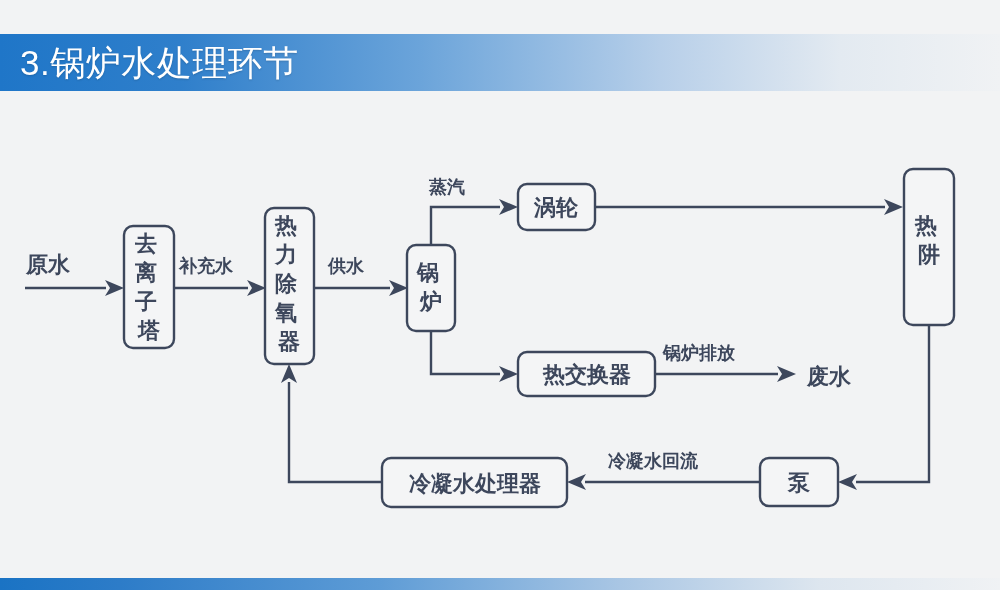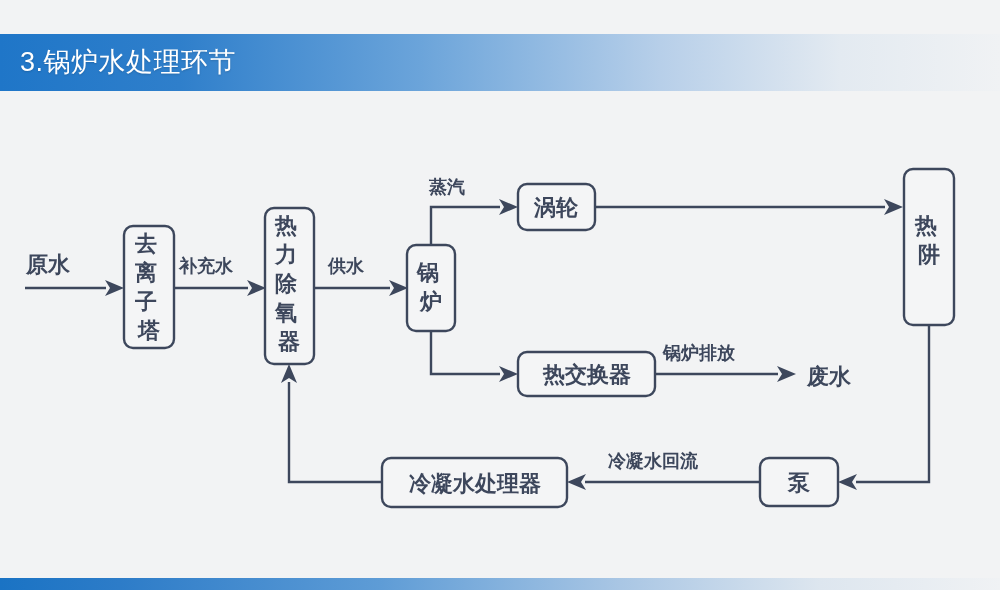--- a/index.html
+++ b/index.html
@@ -29,21 +29,21 @@
     height: 57px;
     background: linear-gradient(90deg, #1f76c8 0%, #2f7fcb 18%, #6ba4da 42%, #b7cfe9 66%, #e3eaf1 84%, #f0f2f4 100%);
   }
   .header-title {
     position: absolute;
     left: 20px;
     top: 34px;
     height: 57px;
     display: flex;
     align-items: center;
-    font-size: 27px;
+    font-size: 35px;
     line-height: 1;
     color: #ffffff;
     letter-spacing: 0.5px;
     white-space: nowrap;
     text-shadow: 0 1px 2px rgba(0,0,0,0.16);
   }
   
   .footer-band {
     position: absolute;
     left: 0;

